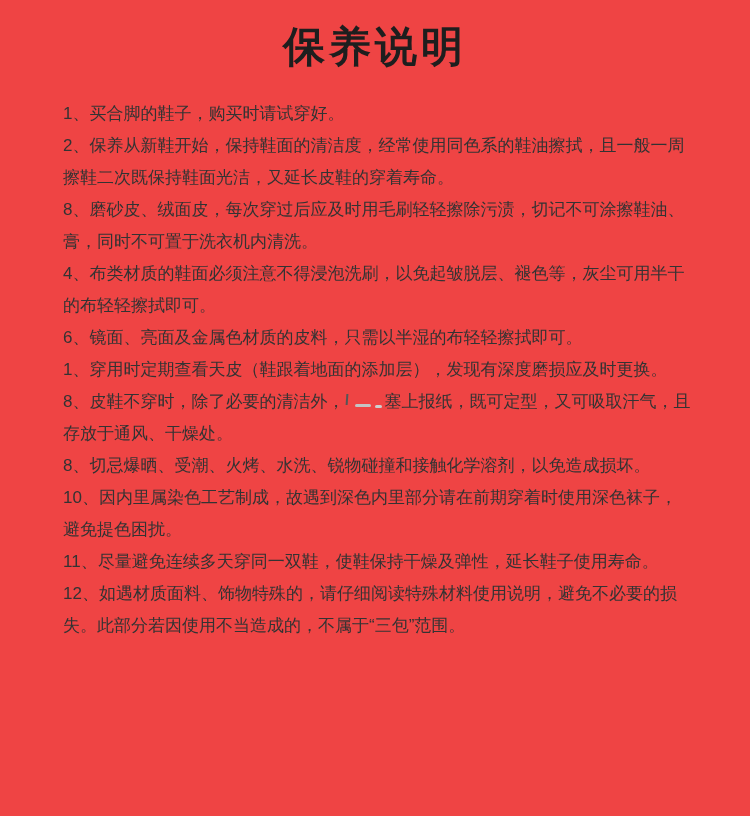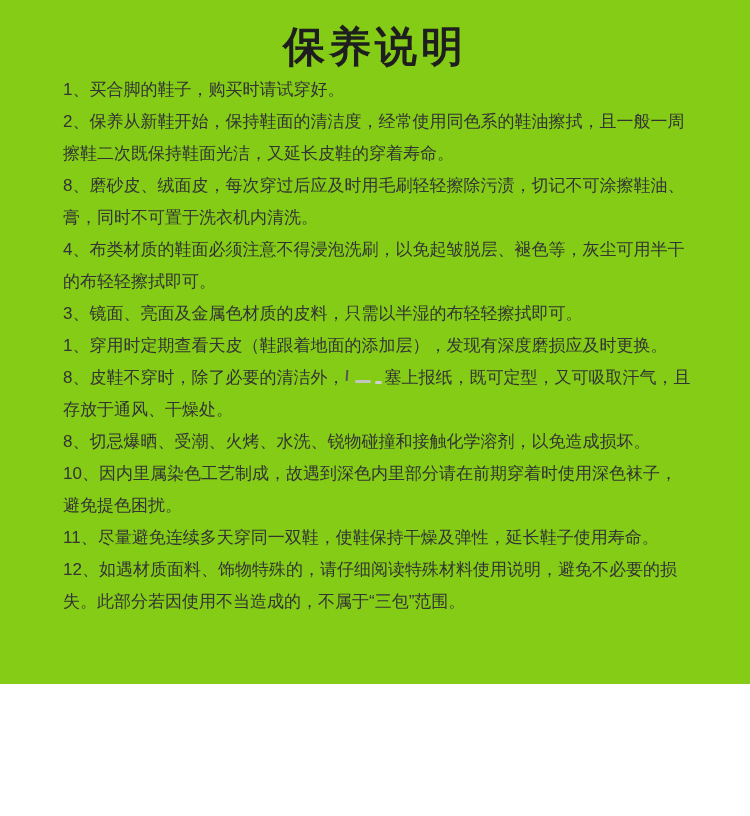--- a/index.html
+++ b/index.html
@@ -8,38 +8,38 @@
   }
   body {
     width: 750px;
     height: 816px;
     background: #ffffff;
     overflow: hidden;
     font-family: "Liberation Sans", "DejaVu Sans", sans-serif;
   }
   .page {
     width: 750px;
-    height: 684px;
-    background: #84cc16;
+    height: 816px;
+    background: #ef4444;
     position: relative;
   }
   h1.doc-title {
     margin: 0;
     padding-top: 24px;
     height: 46px;
     line-height: 46px;
     text-align: center;
     font-size: 42px;
     font-weight: 900;
     color: #1e1e1e;
     letter-spacing: 4px;
     font-family: "Liberation Serif", "DejaVu Serif", serif;
   }
   .content {
-    margin: 4px 0 0 63px;
+    margin: 28px 0 0 63px;
     width: 630px;
     font-size: 17px;
     line-height: 32px;
     color: #333333;
     text-align: left;
   }
   .content p {
     margin: 0;
     padding: 0;
   }
@@ -85,21 +85,21 @@
 <div class="page">
 
   <h1 class="doc-title">保养说明</h1>
 
   <div class="content">
 
     <p>1、买合脚的鞋子，购买时请试穿好。</p>
     <p>2、保养从新鞋开始，保持鞋面的清洁度，经常使用同色系的鞋油擦拭，且一般一周擦鞋二次既保持鞋面光洁，又延长皮鞋的穿着寿命。</p>
     <p>8、磨砂皮、绒面皮，每次穿过后应及时用毛刷轻轻擦除污渍，切记不可涂擦鞋油、膏，同时不可置于洗衣机内清洗。</p>
     <p>4、布类材质的鞋面必须注意不得浸泡洗刷，以免起皱脱层、褪色等，灰尘可用半干的布轻轻擦拭即可。</p>
-    <p>3、镜面、亮面及金属色材质的皮料，只需以半湿的布轻轻擦拭即可。</p>
+    <p>6、镜面、亮面及金属色材质的皮料，只需以半湿的布轻轻擦拭即可。</p>
     <p>1、穿用时定期查看天皮（鞋跟着地面的添加层），发现有深度磨损应及时更换。</p>
 
     <p><span>8、皮鞋不穿时，除了必要的清洁外，</span><span class="smudge"><i class="m1"></i><i class="m2"></i><i class="m3"></i></span><span>塞上报纸，既可定型，又可吸取汗气，且存放于通风、干燥处。</span></p>
 
     <p>8、切忌爆晒、受潮、火烤、水洗、锐物碰撞和接触化学溶剂，以免造成损坏。</p>
     <p>10、因内里属染色工艺制成，故遇到深色内里部分请在前期穿着时使用深色袜子，避免提色困扰。</p>
     <p>11、尽量避免连续多天穿同一双鞋，使鞋保持干燥及弹性，延长鞋子使用寿命。</p>
     <p>12、如遇材质面料、饰物特殊的，请仔细阅读特殊材料使用说明，避免不必要的损失。此部分若因使用不当造成的，不属于“三包”范围。</p>
 
   </div>

